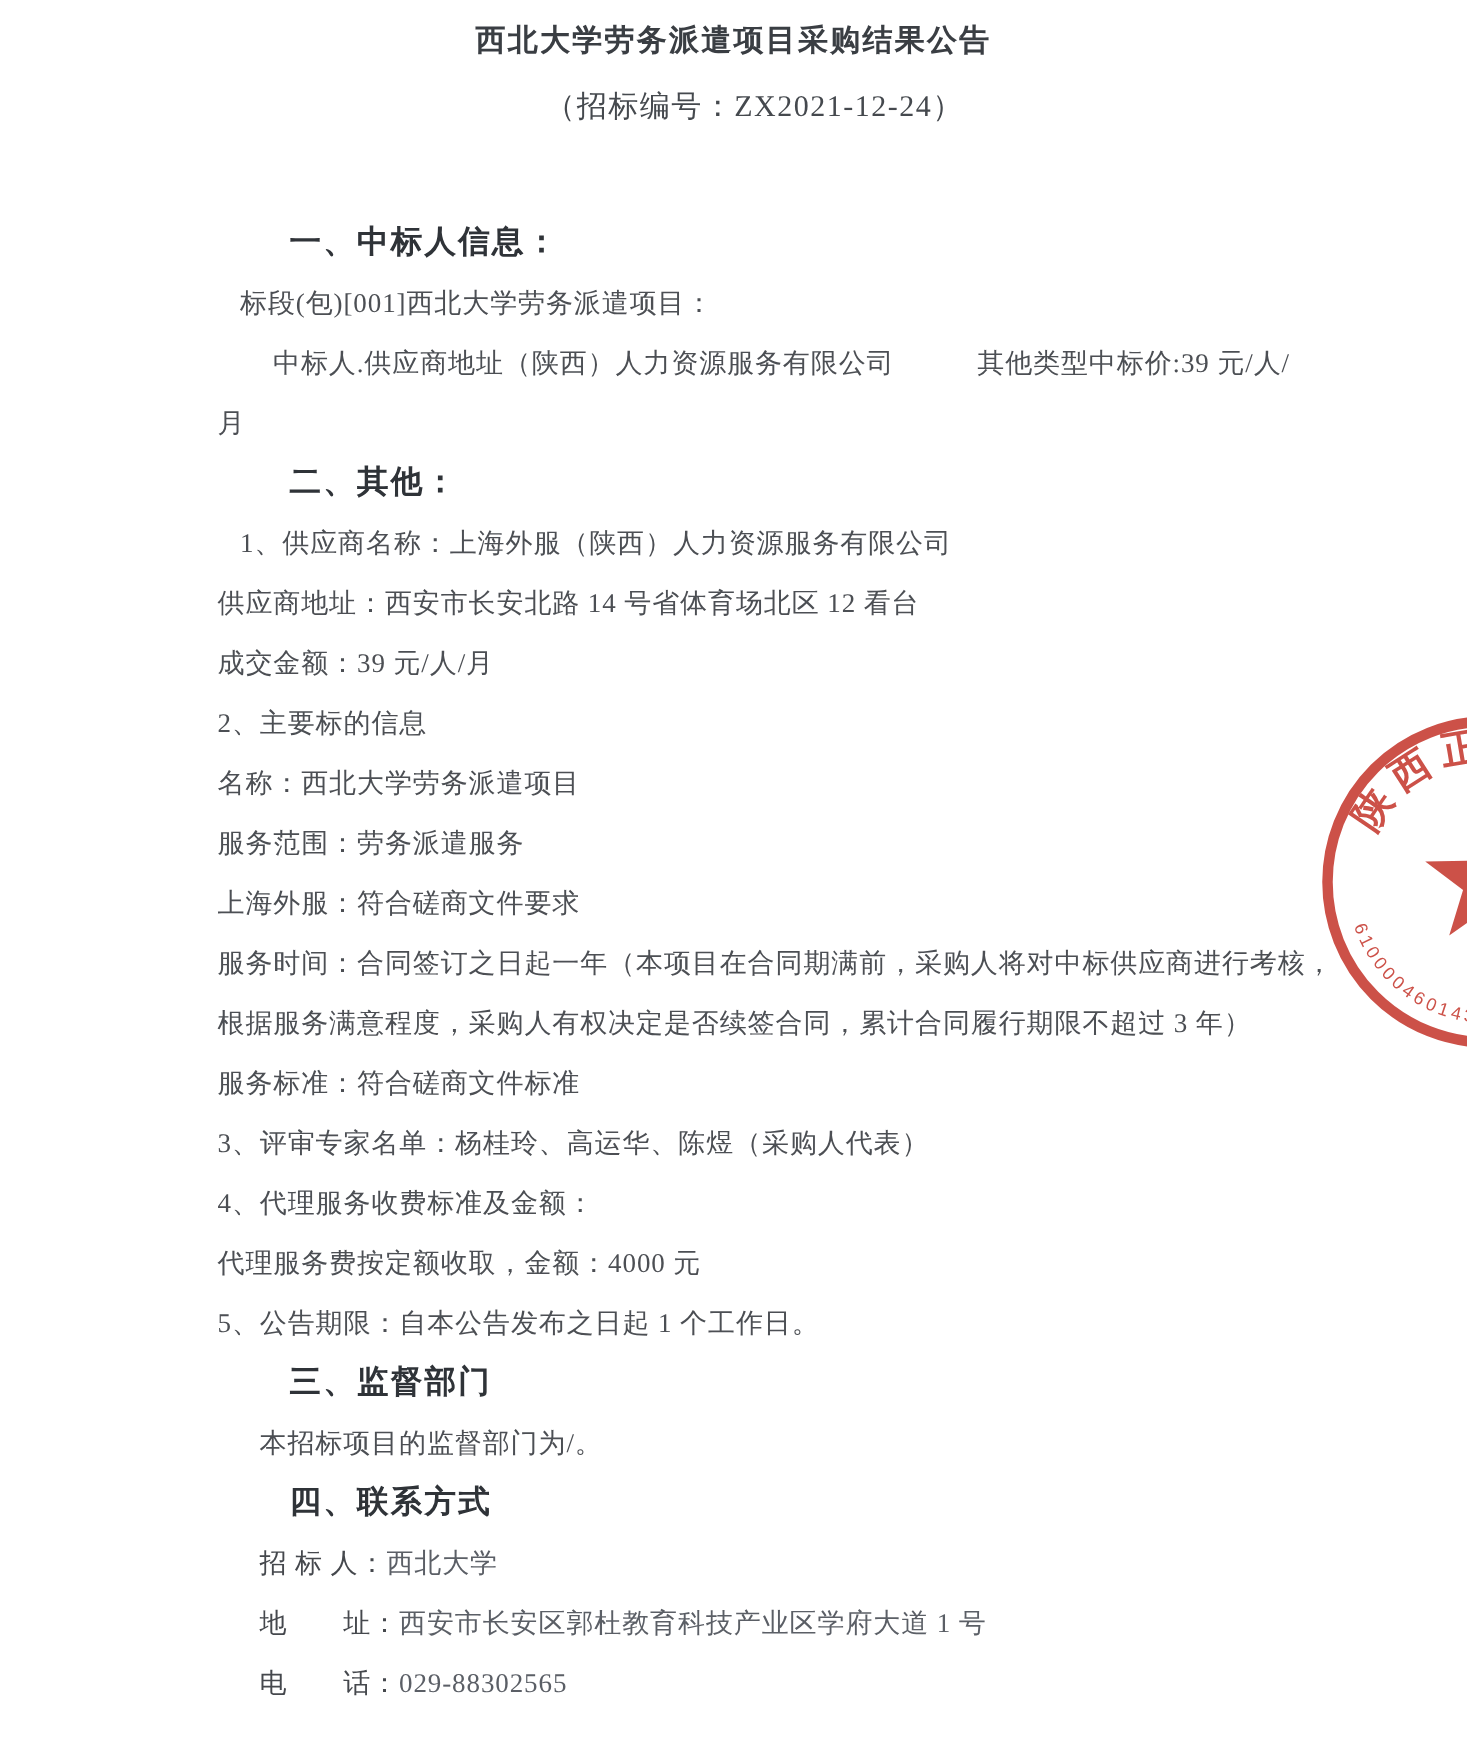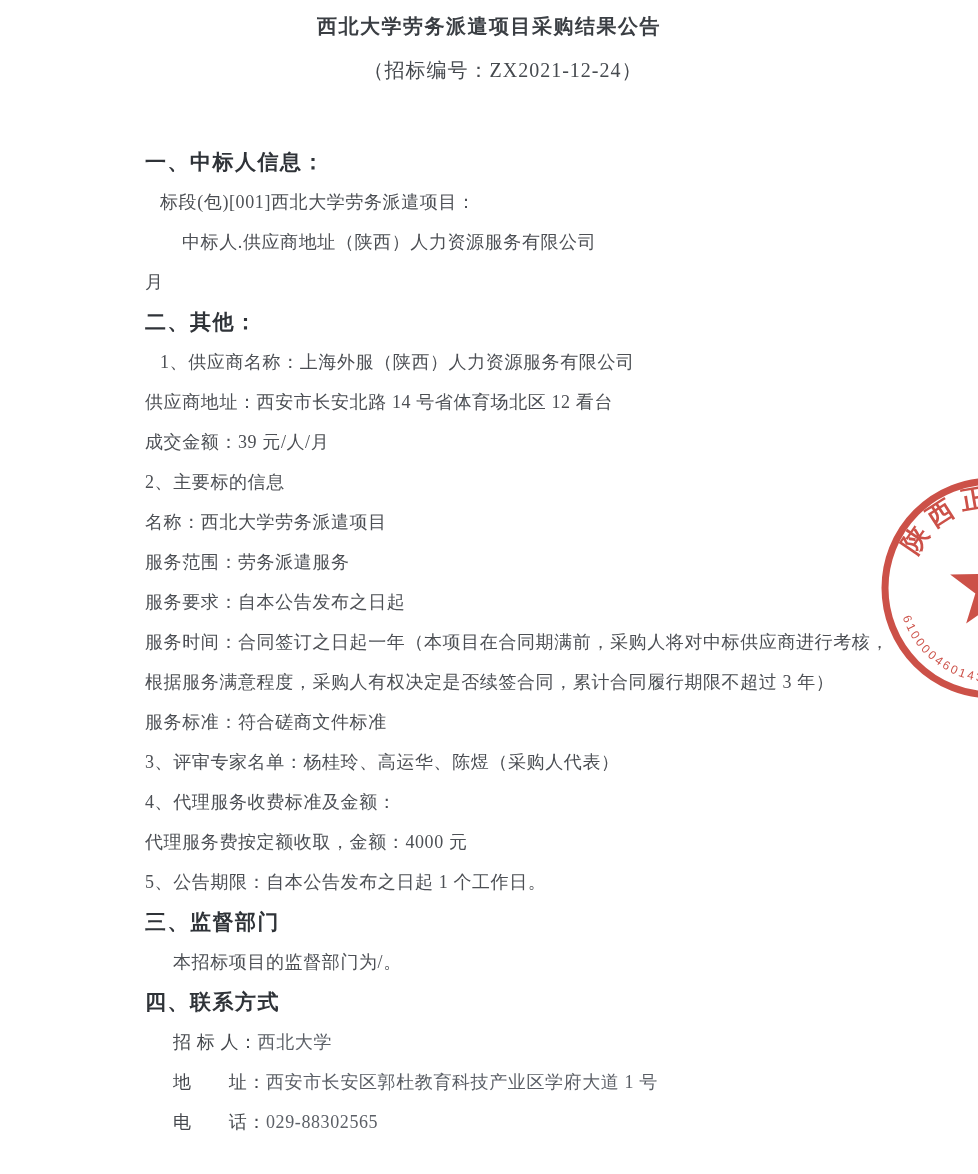--- a/index.html
+++ b/index.html
@@ -31,20 +31,21 @@
   .line {
     height:40px; line-height:40px;
     font-size:18px; letter-spacing:0.6px;
     white-space:nowrap;
     color:#4c4f54;
   }
   .heading {
     font-family:"Liberation Sans","DejaVu Sans",sans-serif;
     font-size:21px; font-weight:700; letter-spacing:1.5px;
     color:#2f3338;
+    margin-left:48px;
   }
   .ind-1 { padding-left:15px; }   
   .ind-2 { padding-left:28px; }   
   .ind-3 { padding-left:37px; }   
   .winner-row { display:flex; justify-content:space-between; }
   .contact-row .lbl { color:#45484d;margin-top:20px; }
   .contact-row .val { color:#5b5f66; }
   .stamp {
     position:absolute; left:867px; top:463px;
     opacity:0.87;
@@ -57,31 +58,32 @@
 
   <div class="title">西北大学劳务派遣项目采购结果公告</div>
   <div class="subtitle">（招标编号：ZX2021-12-24）</div>
 
   <div class="content">
 
     <div class="line heading">一、中标人信息：</div>
     <div class="line ind-1">标段(包)[001]西北大学劳务派遣项目：</div>
     <div class="line winner-row">
       <span class="ind-3">中标人.供应商地址（陕西）人力资源服务有限公司</span>
+      <span>其他类型中标价:39 元/人/</span>
     </div>
     <div class="line">月</div>
 
     <div class="line heading">二、其他：</div>
     <div class="line ind-1">1、供应商名称：上海外服（陕西）人力资源服务有限公司</div>
     <div class="line">供应商地址：西安市长安北路 14 号省体育场北区 12 看台</div>
     <div class="line">成交金额：39 元/人/月</div>
     <div class="line">2、主要标的信息</div>
     <div class="line">名称：西北大学劳务派遣项目</div>
     <div class="line">服务范围：劳务派遣服务</div>
-    <div class="line">服务要求：自本公告发布之日起</div>
+    <div class="line">上海外服：符合磋商文件要求</div>
     <div class="line">服务时间：合同签订之日起一年（本项目在合同期满前，采购人将对中标供应商进行考核，</div>
     <div class="line">根据服务满意程度，采购人有权决定是否续签合同，累计合同履行期限不超过 3 年）</div>
     <div class="line">服务标准：符合磋商文件标准</div>
     <div class="line">3、评审专家名单：杨桂玲、高运华、陈煜（采购人代表）</div>
     <div class="line">4、代理服务收费标准及金额：</div>
     <div class="line">代理服务费按定额收取，金额：4000 元</div>
     <div class="line">5、公告期限：自本公告发布之日起 1 个工作日。</div>
 
     <div class="line heading">三、监督部门</div>
     <div class="line ind-2">本招标项目的监督部门为/。</div>

